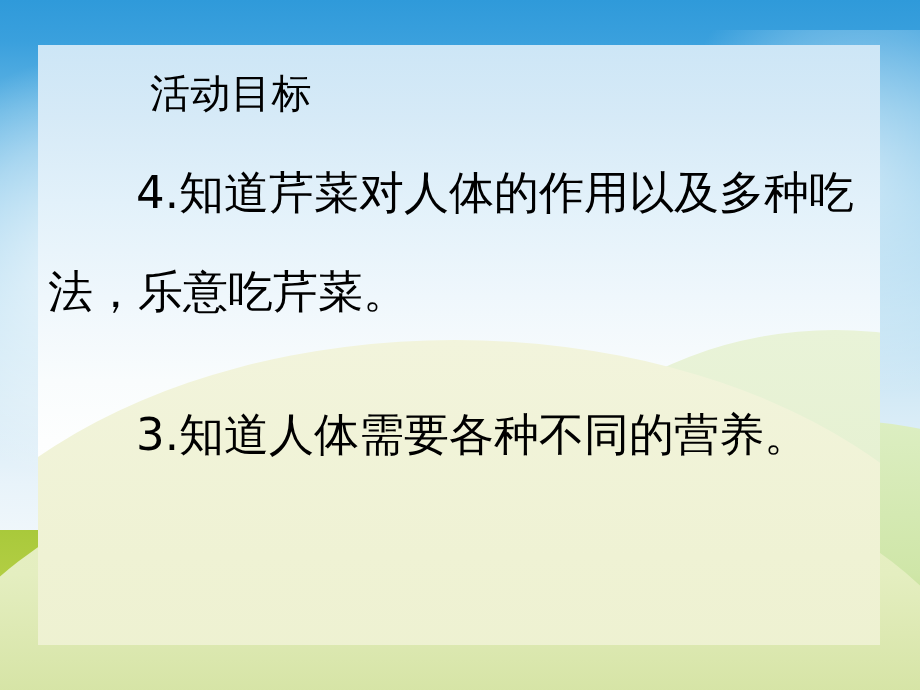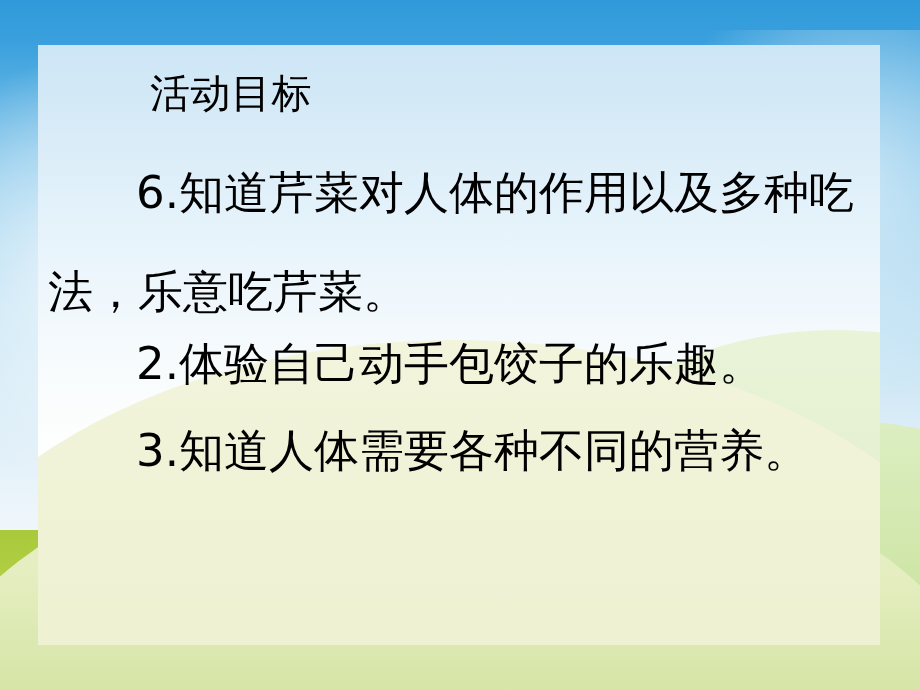--- a/index.html
+++ b/index.html
@@ -150,21 +150,21 @@
     color: #000000;
     font-size: 45px;
     line-height: 1;
     white-space: nowrap;
     letter-spacing: 0px;
   }
 
   .line-1a { left: 98px;  top: 125px; }
   .line-1b { left: 10px;  top: 224px; }
   .line-2  { left: 98px;  top: 296px; }
-  .line-3  { left: 98px;  top: 383px; }
+  .line-3  { left: 98px;  top: 367px; }
 </style>
 </head>
 <body>
 
 <div class="slide">
 
   <div class="bg-sky"></div>
   <div class="bg-cloud-left"></div>
   <div class="bg-cloud-right"></div>
 
@@ -173,24 +173,23 @@
   <div class="hill-left"></div>
 
   <div class="panel">
     <div class="panel-hill-right"></div>
     <div class="panel-hill-left"></div>
 
     <div class="panel-body">
 
       <div class="title">活动目标</div>
 
-      <div class="line line-1a">6.知道芹菜对人体的作用以及多种吃</div>
+      <div class="line line-1a">4.知道芹菜对人体的作用以及多种吃</div>
 
       <div class="line line-1b">法，乐意吃芹菜。</div>
 
-      <div class="line line-2">2.体验自己动手包饺子的乐趣。</div>
 
       <div class="line line-3">3.知道人体需要各种不同的营养。</div>
 
     </div>
   </div>
 
 </div>
 
 </body></html>

